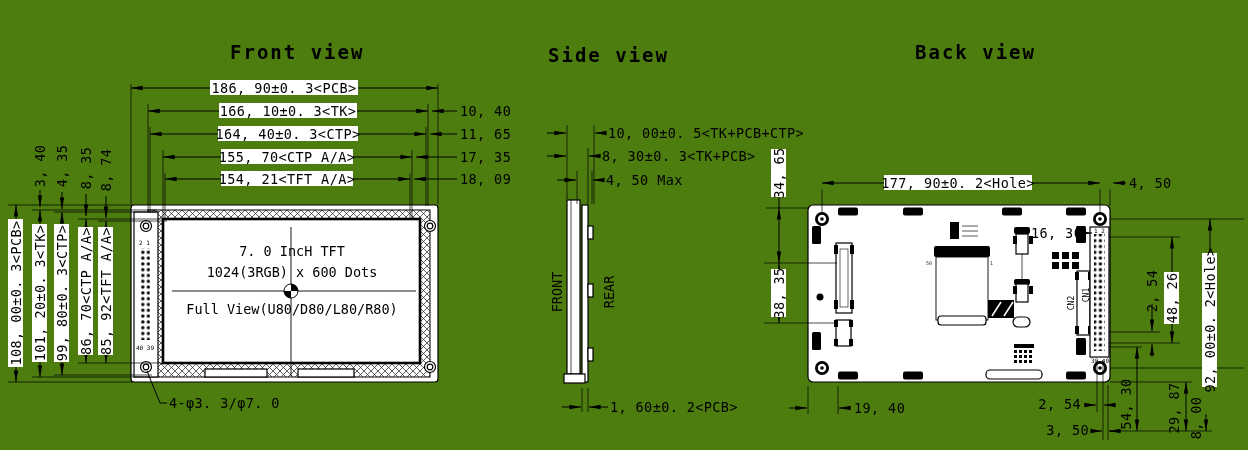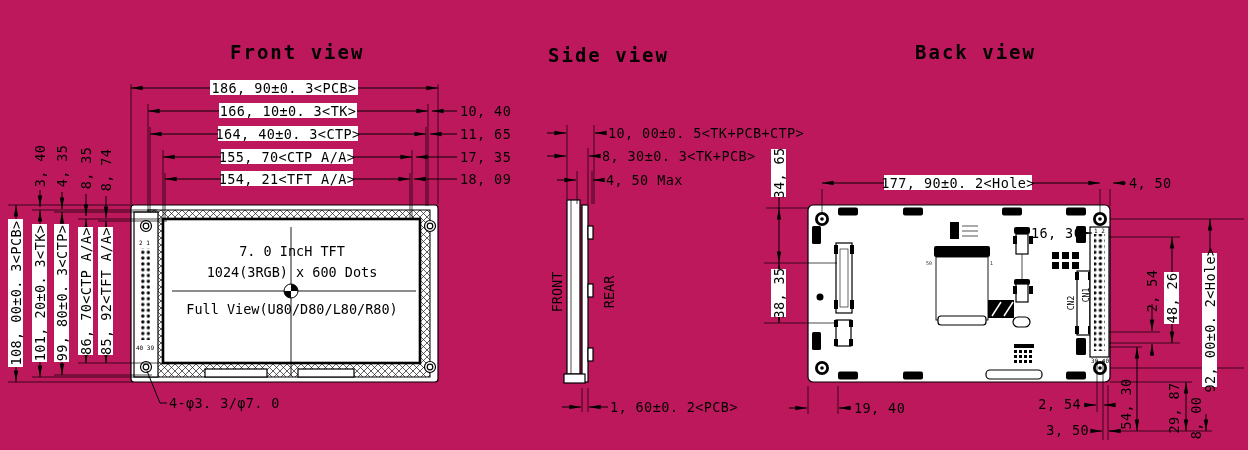--- a/index.html
+++ b/index.html
@@ -1,16 +1,16 @@
 <!DOCTYPE html>
 <html><head>
 <meta charset="utf-8">
 <style>
   html,body{margin:0;padding:0;background:#fff;}
-  .wrap{width:1248px;height:450px;background:#be185d;position:relative;font-family:"DejaVu Sans Mono",monospace;}
+  .wrap{width:1248px;height:450px;background:#4d7c0f;position:relative;font-family:"DejaVu Sans Mono",monospace;}
   svg text{fill:#000;font-family:"DejaVu Sans Mono",monospace;}
   .t{font-size:13.5px;letter-spacing:0.4px;}
   .title{font-size:19px;letter-spacing:2px;font-weight:bold;}
   .med{font-size:13.5px;}
   .tiny{font-size:6px;}
   .micro{font-size:5px;fill:#333;}
   .lab8{font-size:8px;}
   .ln{stroke:#000;stroke-width:1;fill:none;}
   .thin{stroke:#000;stroke-width:0.7;fill:none;}
   .cl{stroke:#000;stroke-width:0.9;fill:none;}

